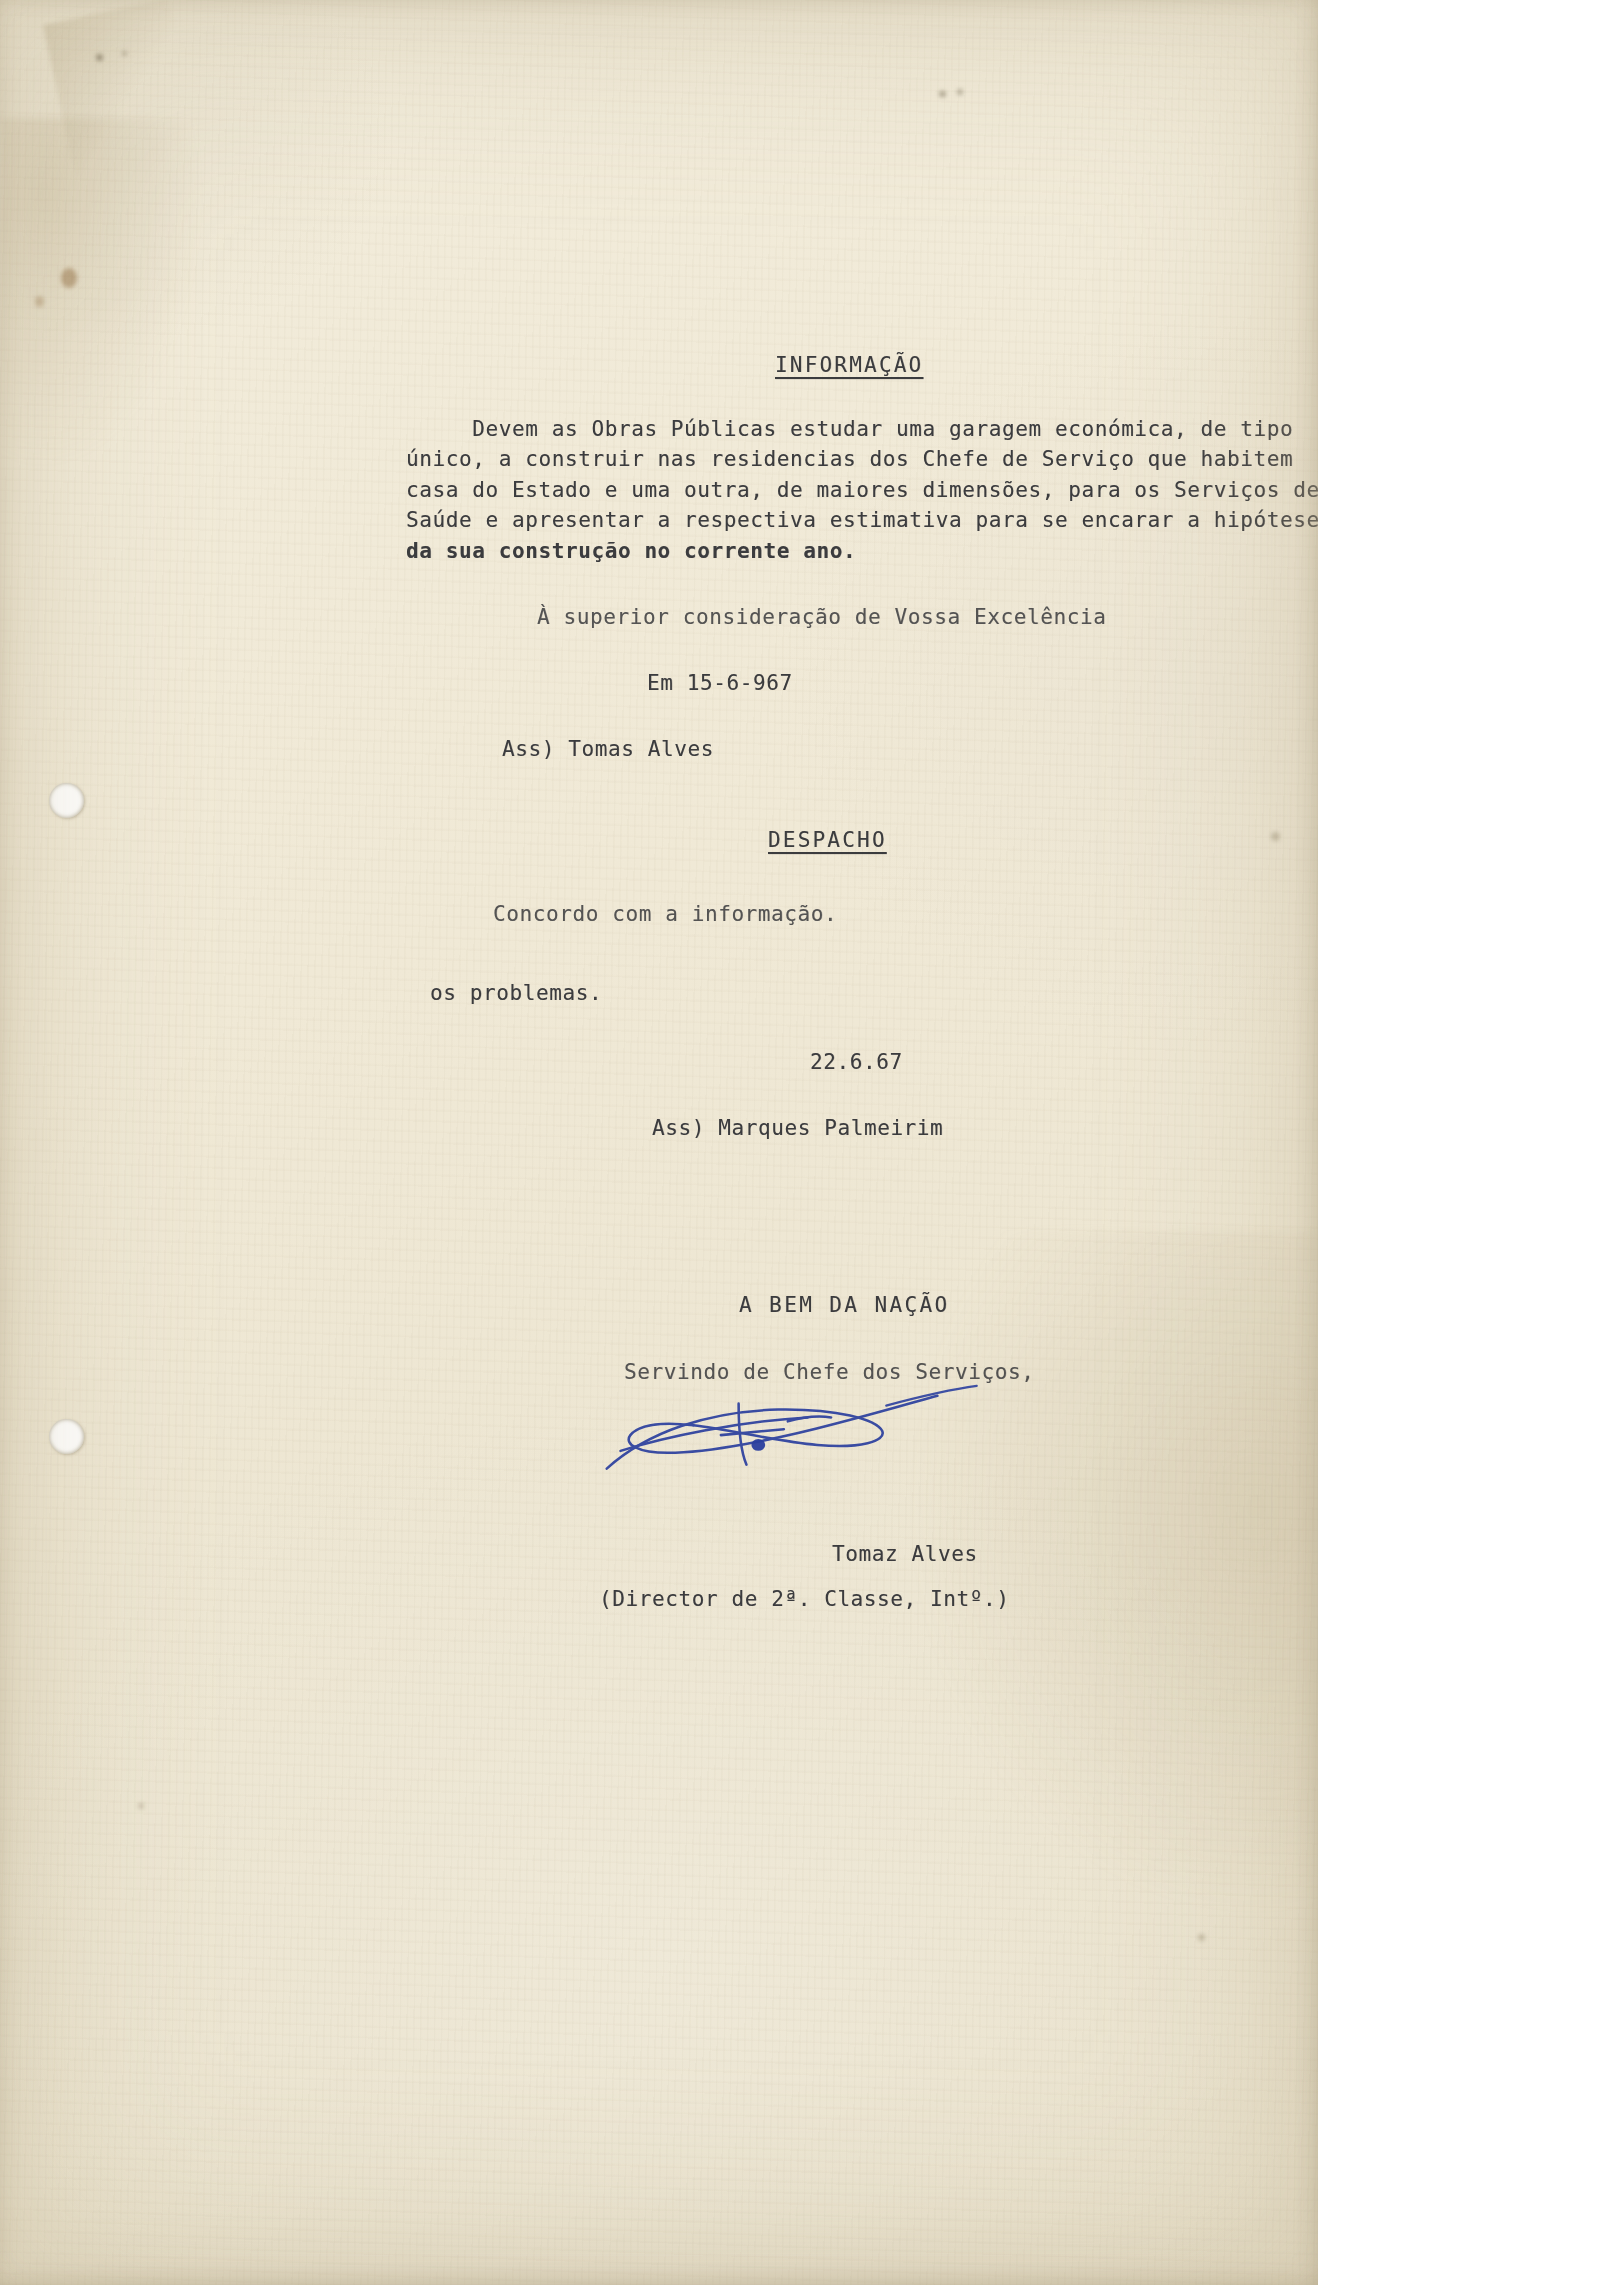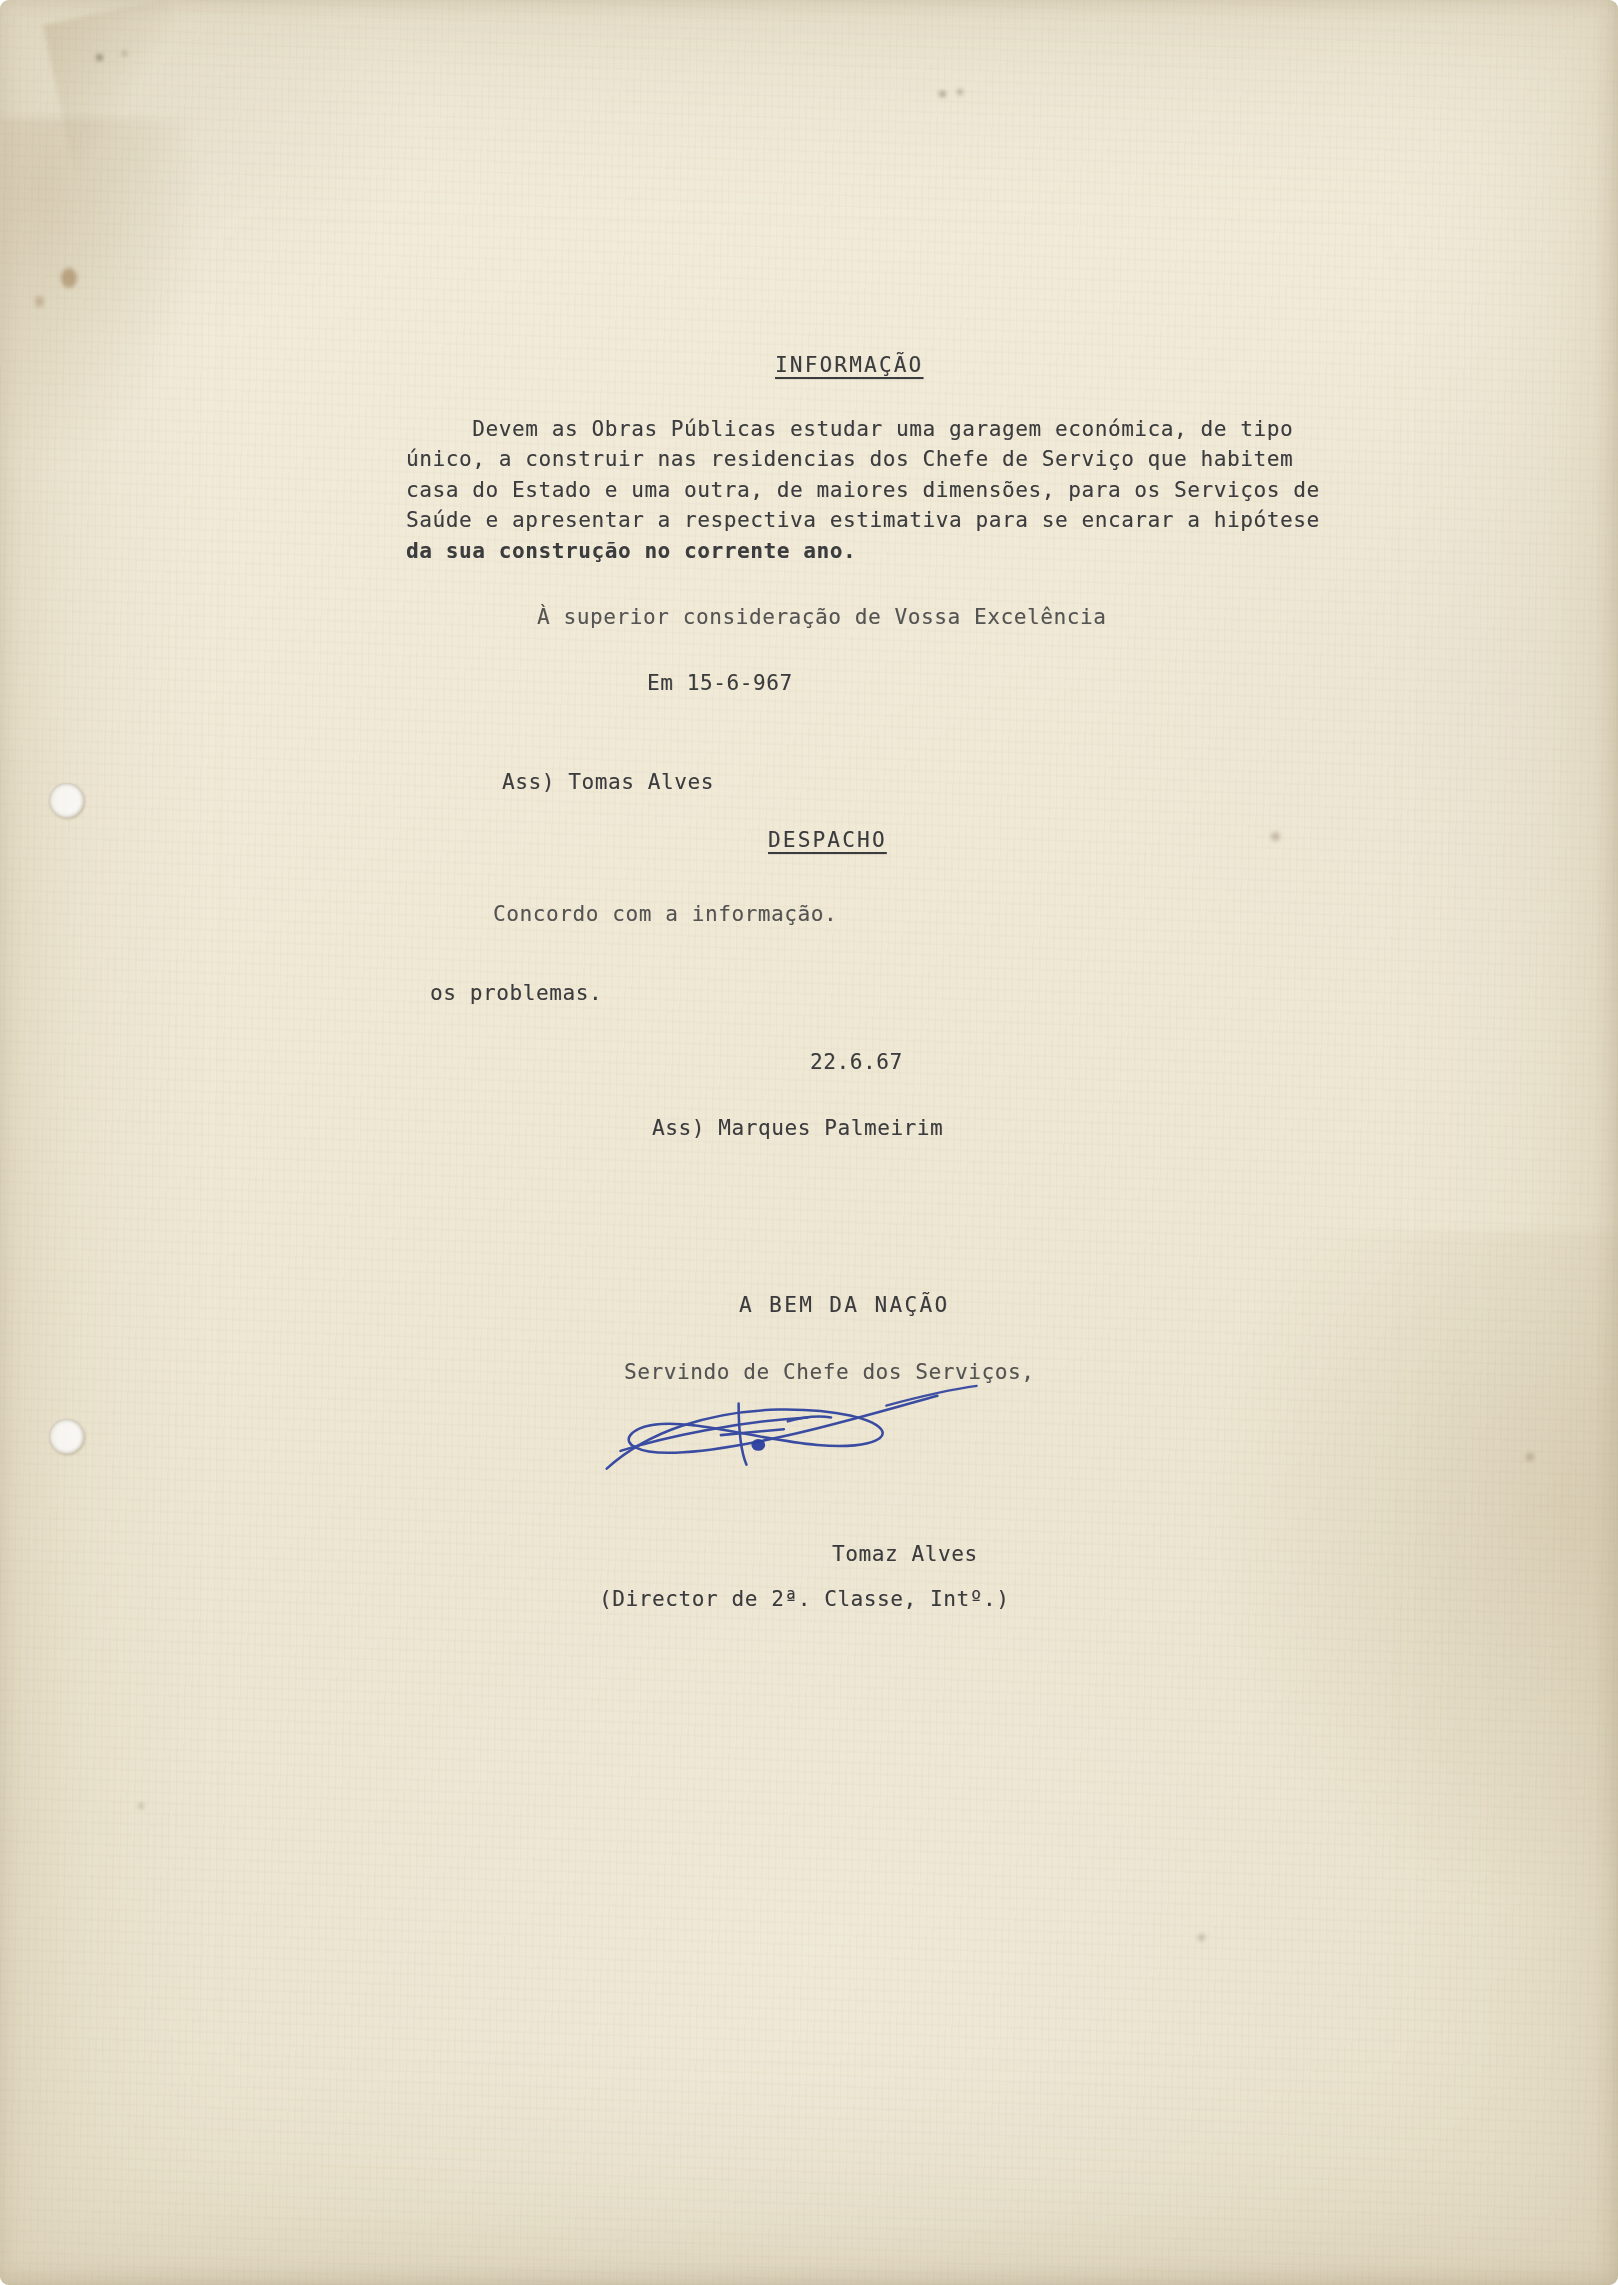--- a/index.html
+++ b/index.html
@@ -2,30 +2,29 @@
 <html><head>
 <meta charset="utf-8">
 <style>
   html, body {
     margin: 0;
     padding: 0;
     background: #ffffff;
   }
   .page {
     position: relative;
-    width: 1618px;
+    width: 1318px;
     height: 2285px;
     overflow: hidden;
     background:
       radial-gradient(ellipse 414px 296px at 8% 6%, #e9e2cf 0%, rgba(233,226,207,0) 70%),
       radial-gradient(ellipse 591px 493px at 92% 30%, #ece5d3 0%, rgba(236,229,211,0) 75%),
       radial-gradient(ellipse 887px 690px at 50% 85%, #efe9d8 0%, rgba(239,233,216,0) 80%),
       linear-gradient(165deg, #f2ecdb 0%, #f0e9d6 40%, #ece5d1 70%, #e7dfc9 100%);
     font-family: "DejaVu Sans Mono", "Liberation Mono", monospace;
-    border-radius: 9px;
   }
 
   
   .grain {
     position: absolute;
     inset: 0;
     pointer-events: none;
     background-image:
       repeating-linear-gradient(91deg, rgba(180,168,140,0.055) 0px, rgba(180,168,140,0.055) 1px, rgba(255,255,255,0) 2px, rgba(255,255,255,0) 6.9px),
       repeating-linear-gradient(2deg, rgba(160,148,120,0.04) 0px, rgba(160,148,120,0.04) 1px, rgba(255,255,255,0) 3px, rgba(255,255,255,0) 10.8px);
@@ -156,21 +155,21 @@
   <div class="typed" style="left:406px; top:414px;">     Devem as Obras Públicas estudar uma garagem económica, de tipo</div>
   <div class="typed" style="left:406px; top:444px;">único, a construir nas residencias dos Chefe de Serviço que habitem</div>
   <div class="typed" style="left:406px; top:475px;">casa do Estado e uma outra, de maiores dimensões, para os Serviços de</div>
   <div class="typed" style="left:406px; top:505px;">Saúde e apresentar a respectiva estimativa para se encarar a hipótese</div>
   <div class="typed" style="left:406px; top:536px;font-weight:bold;">da sua construção no corrente ano.</div>
 
   <div class="typed faded" style="left:537px; top:602px;">À superior consideração de Vossa Excelência</div>
 
   <div class="typed" style="left:647px; top:668px;">Em 15-6-967</div>
 
-  <div class="typed" style="left:502px; top:767px;text-align:center;">Ass) Tomas Alves</div>
+  <div class="typed" style="left:502px; top:734px;text-align:center;">Ass) Tomas Alves</div>
 
   <div class="typed heading" style="left:768px; top:825px;">DESPACHO</div>
 
   <div class="typed faded" style="left:493px; top:899px;">Concordo com a informação.</div>
   <div class="typed" style="left:406px; top:978px;margin-left:24px;">os problemas.</div>
 
   <div class="typed" style="left:810px; top:1047px;">22.6.67</div>
 
   <div class="typed" style="left:652px; top:1113px;">Ass) Marques Palmeirim</div>
 

